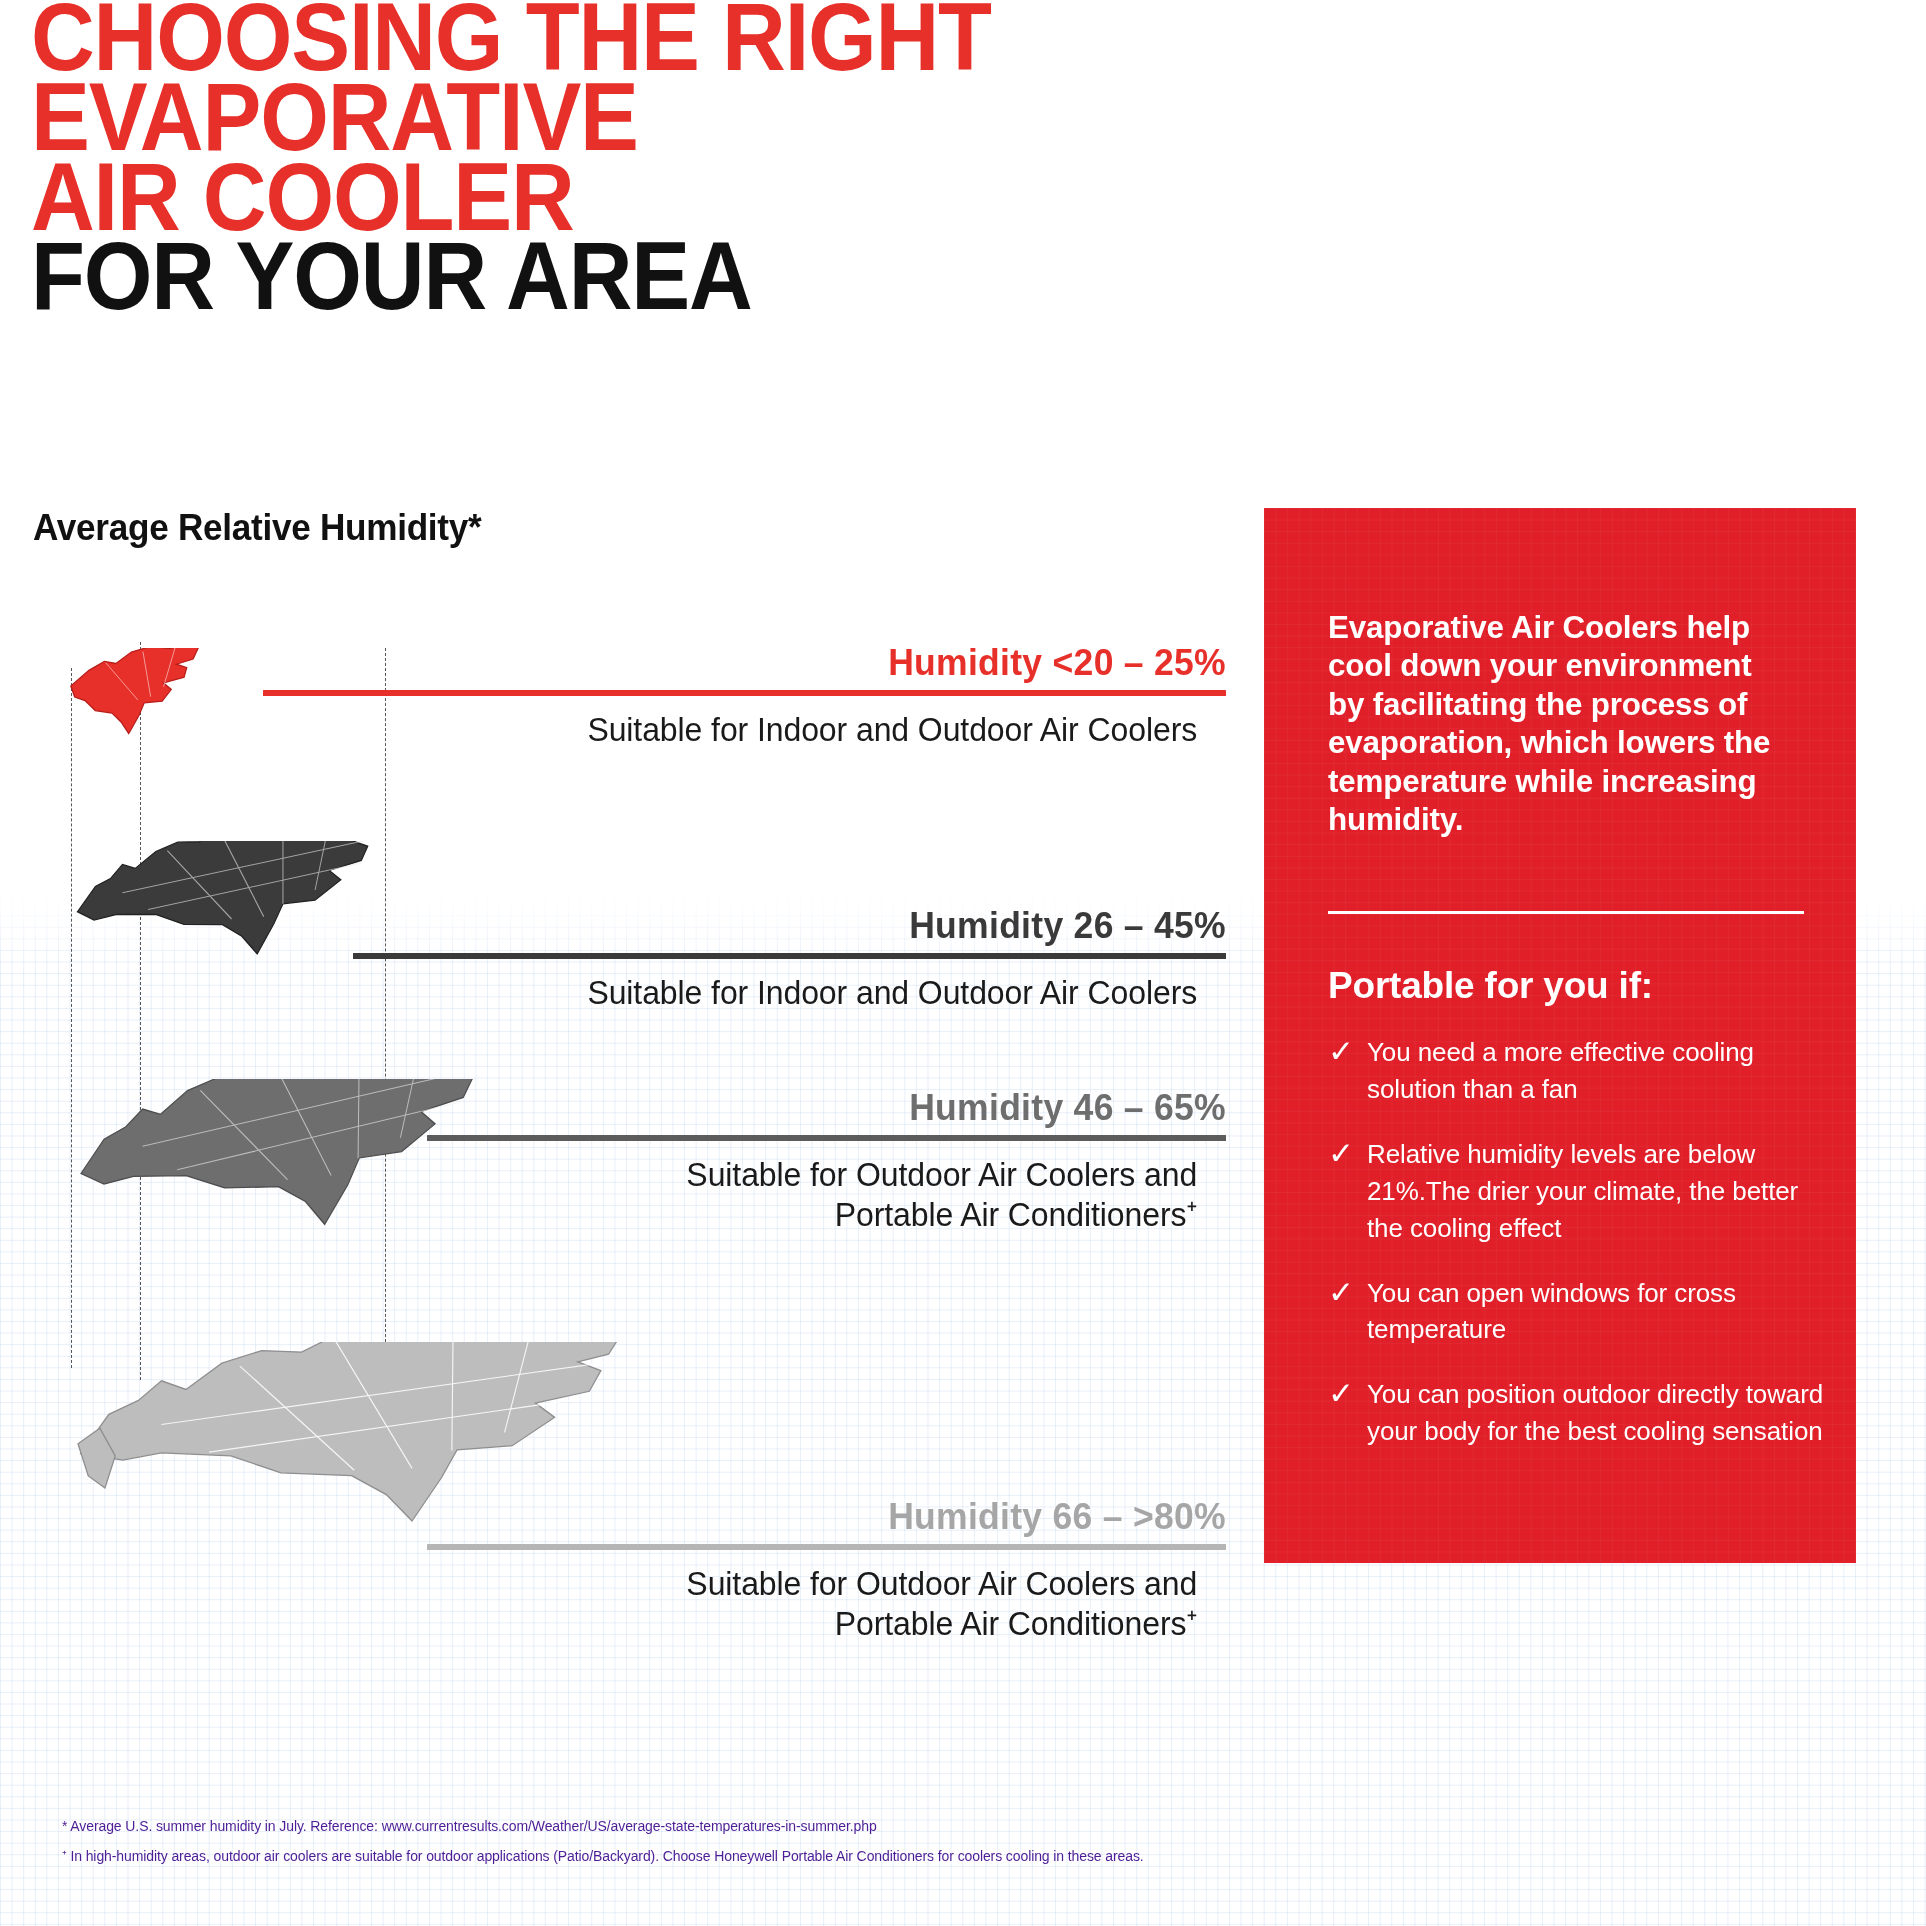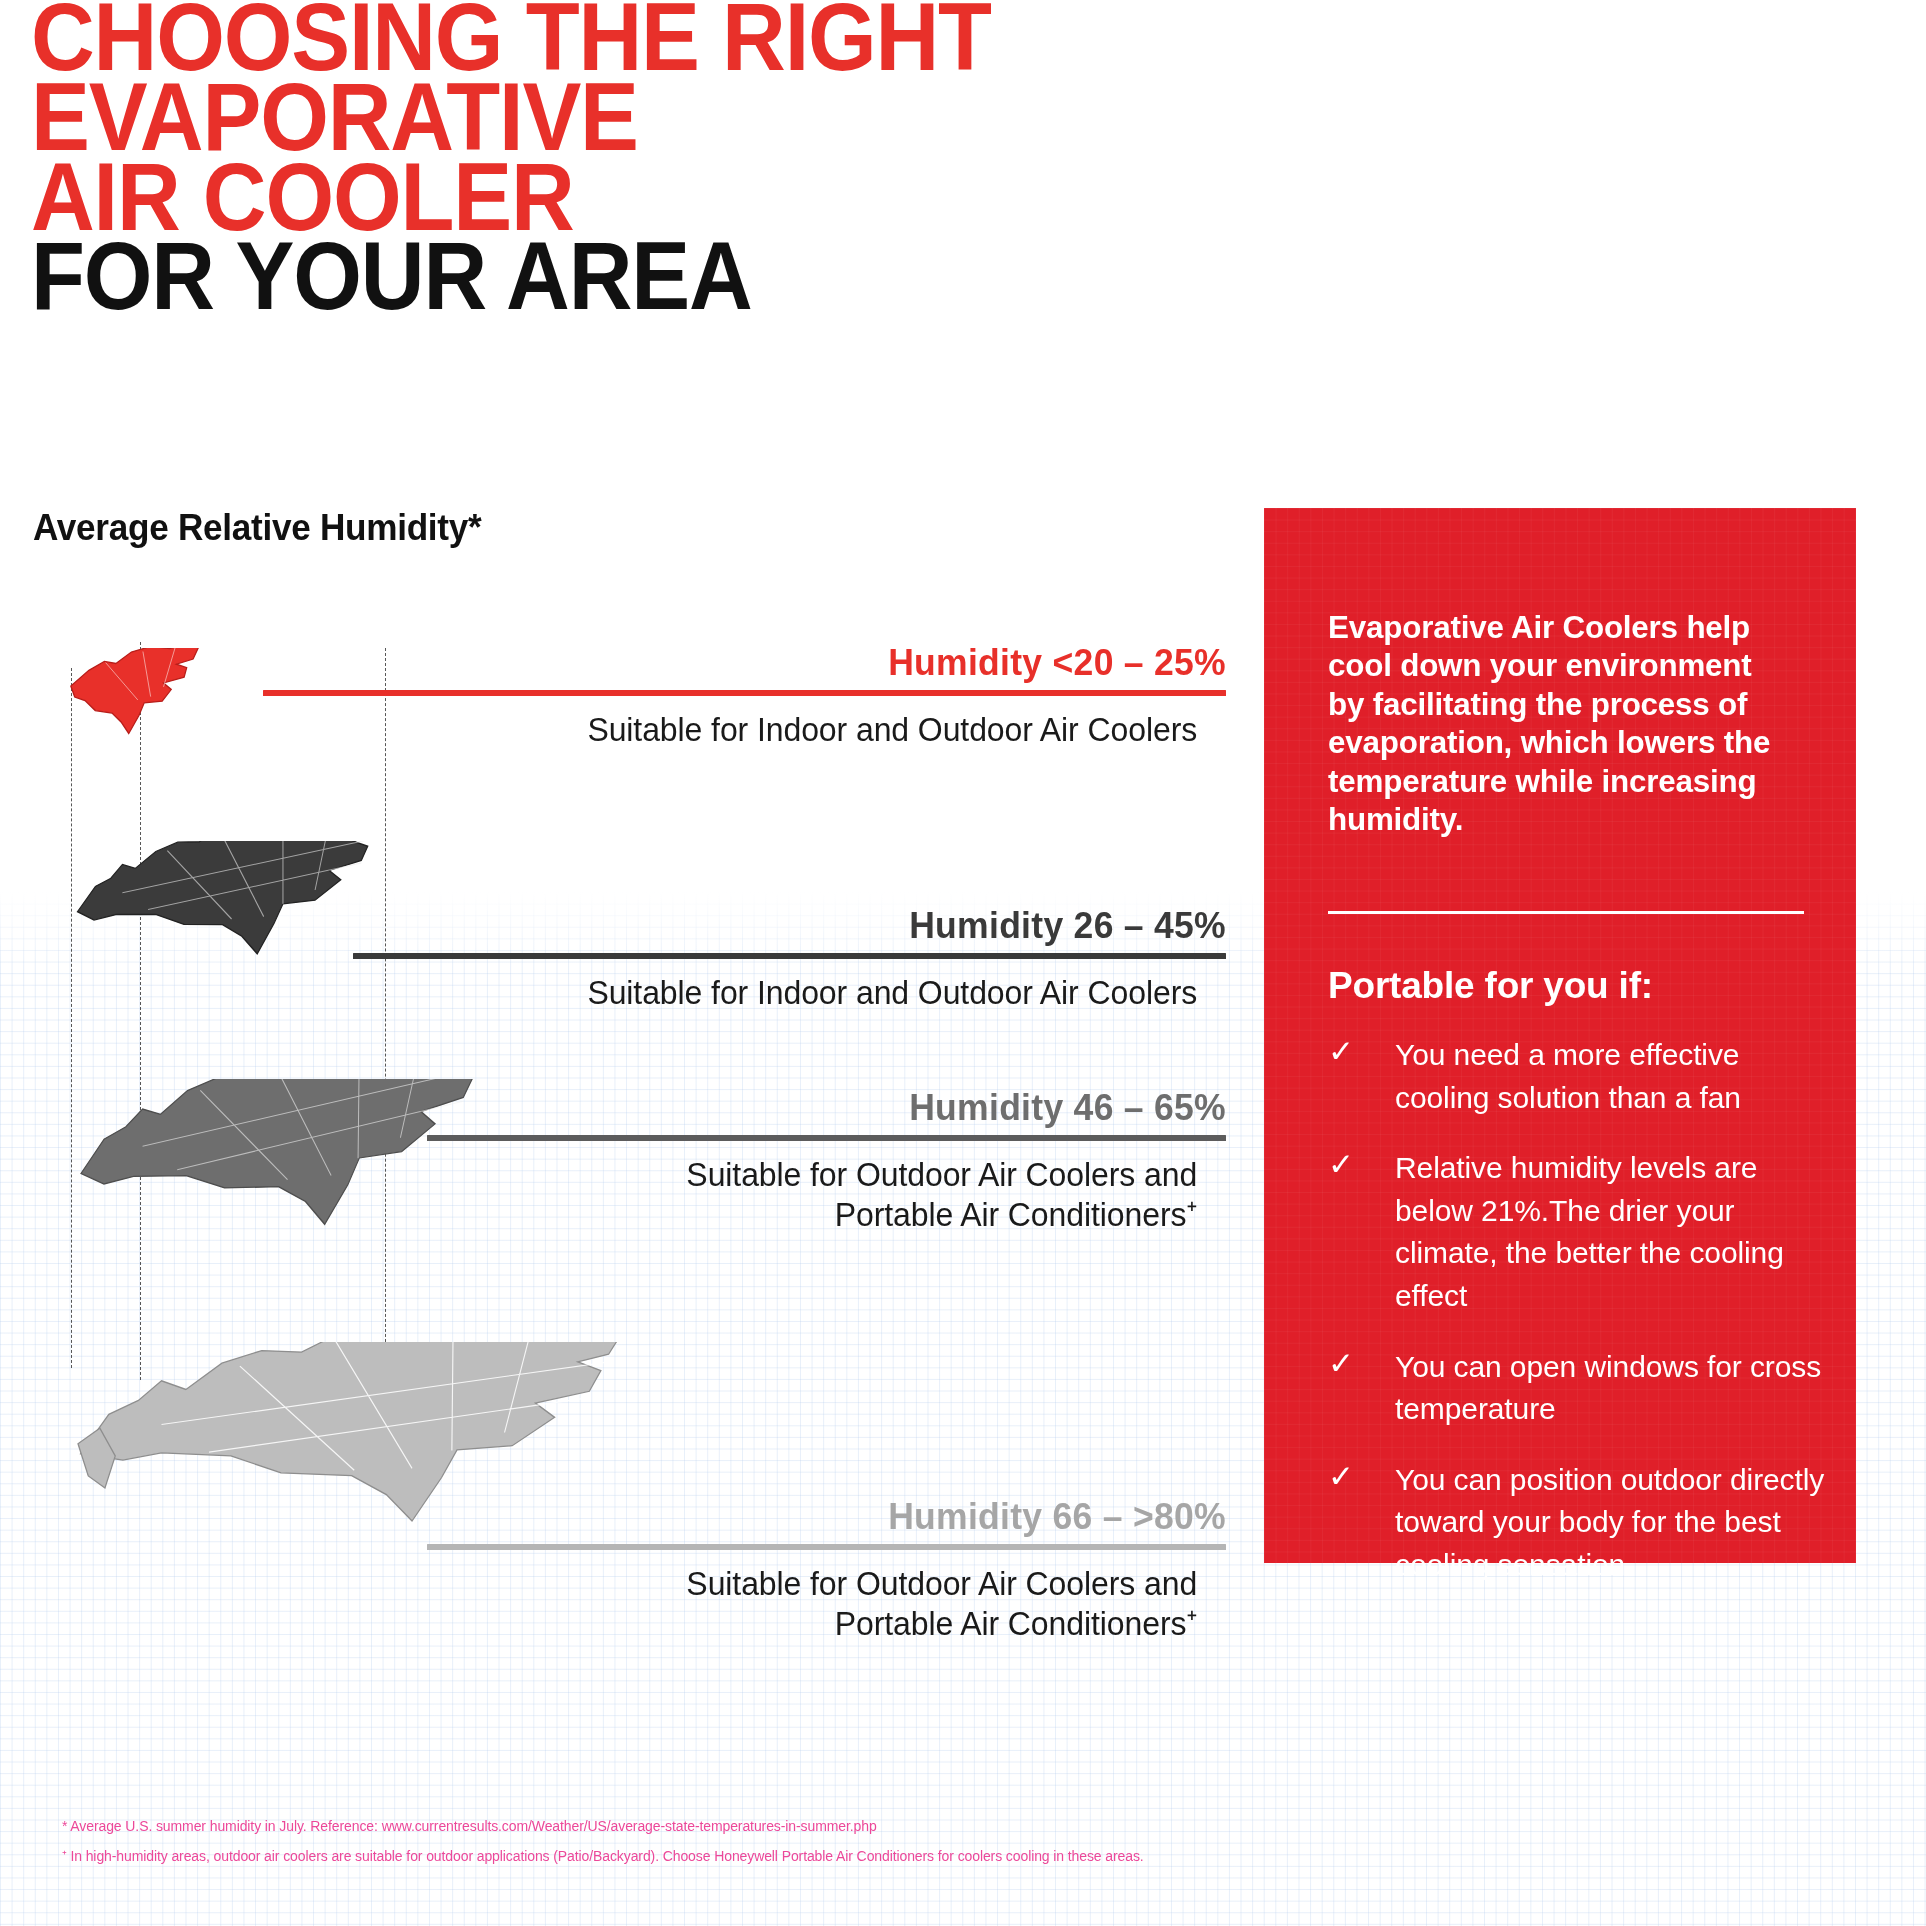--- a/index.html
+++ b/index.html
@@ -104,30 +104,29 @@
     position:absolute;left:64px;top:457px;
     color:#fff;font-weight:bold;font-size:37px;letter-spacing:-0.2px;
     font-family:"Liberation Sans Narrow","Liberation Sans",sans-serif;
   }
   #redpanel .bullets{position:absolute;left:64px;top:526px;width:507px;}
   .bullet{display:flex;align-items:flex-start;margin-bottom:28px;}
   .bullet .check{
     flex:0 0 auto;width:39px;color:#fff;font-size:31px;line-height:1.16;
   }
   .bullet .btext{
-    color:#fff;font-size:30px;line-height:1.42;letter-spacing:-0.1px;
+    color:#fff;font-size:26px;line-height:1.42;letter-spacing:-0.1px;
     font-family:"Liberation Sans Narrow","Liberation Sans",sans-serif;
     transform:scaleX(1.0);
-    margin-left:28px;
   }
 
   
   #footnotes{position:absolute;left:62px;top:1818px;width:1477px;}
   #footnotes div{
-    font-size:14px;color:#ec4899;line-height:1.2;margin-bottom:13px;
+    font-size:14px;color:#4c1d95;line-height:1.2;margin-bottom:13px;
     font-family:"Liberation Sans Narrow","Liberation Sans",sans-serif;
     letter-spacing:-0.1px;
   }
 </style>
 </head>
 <body>
 
 <div id="dotgrid"></div>
 <div id="dotgrid-fade"></div>
 

